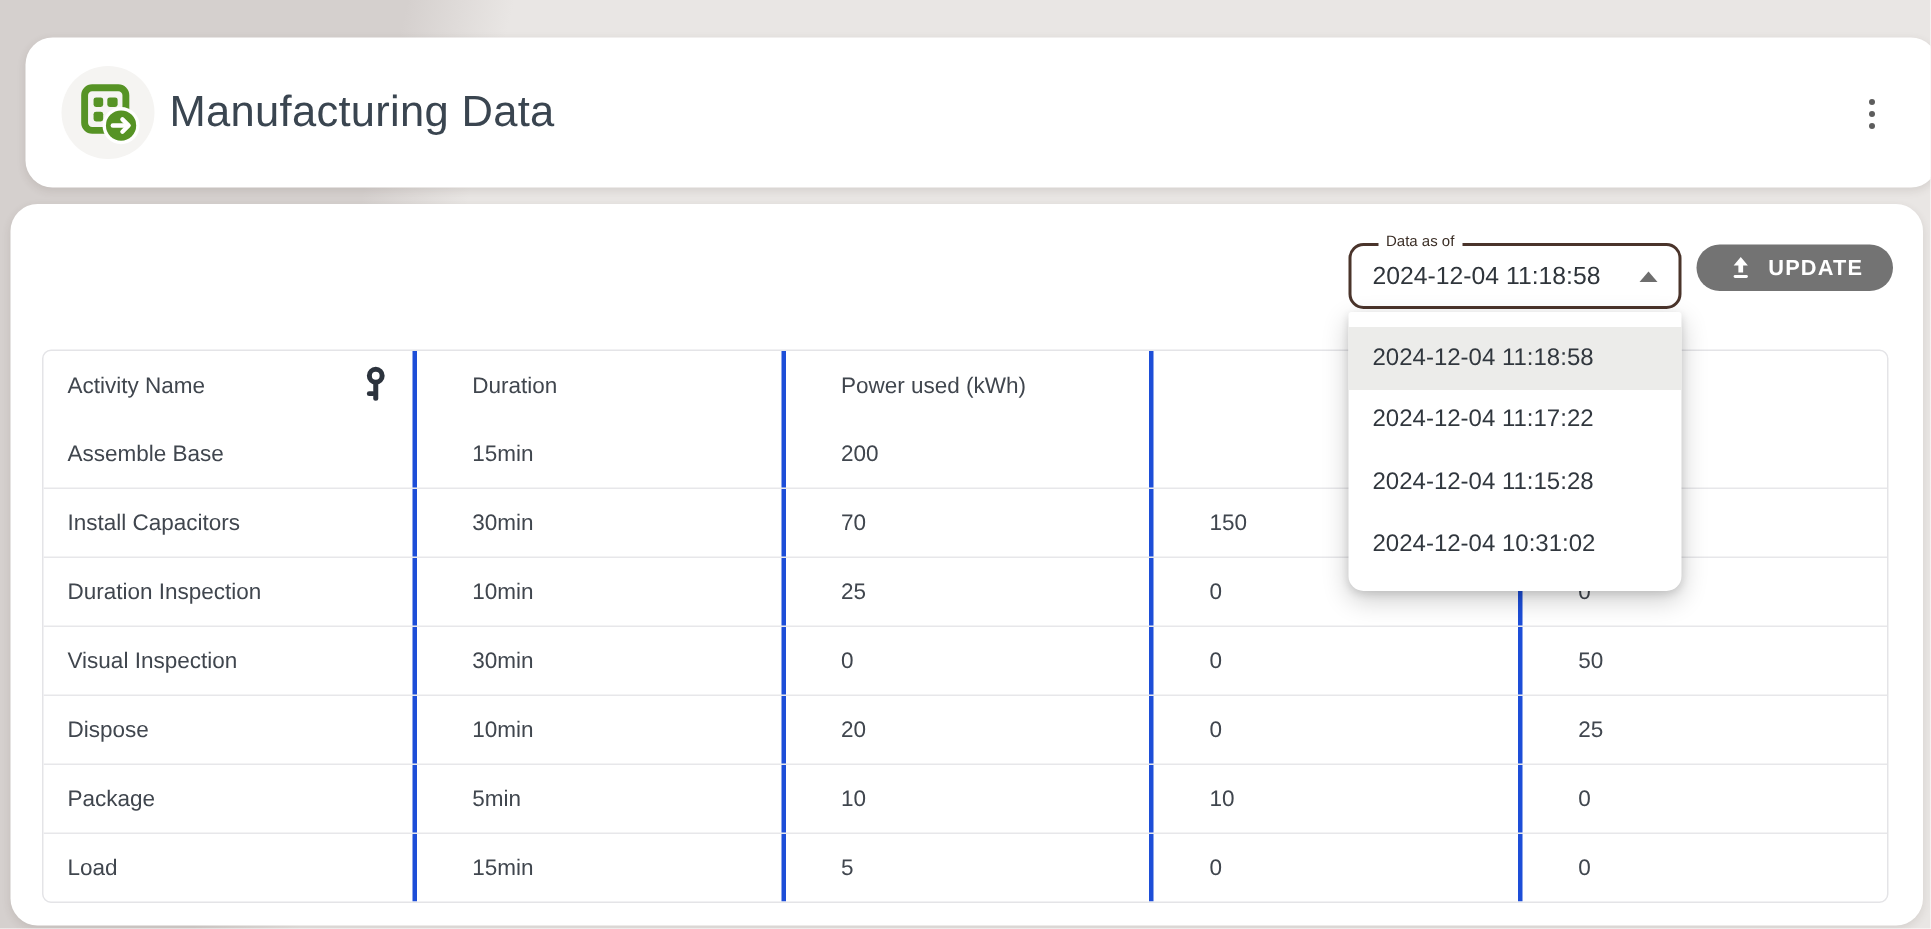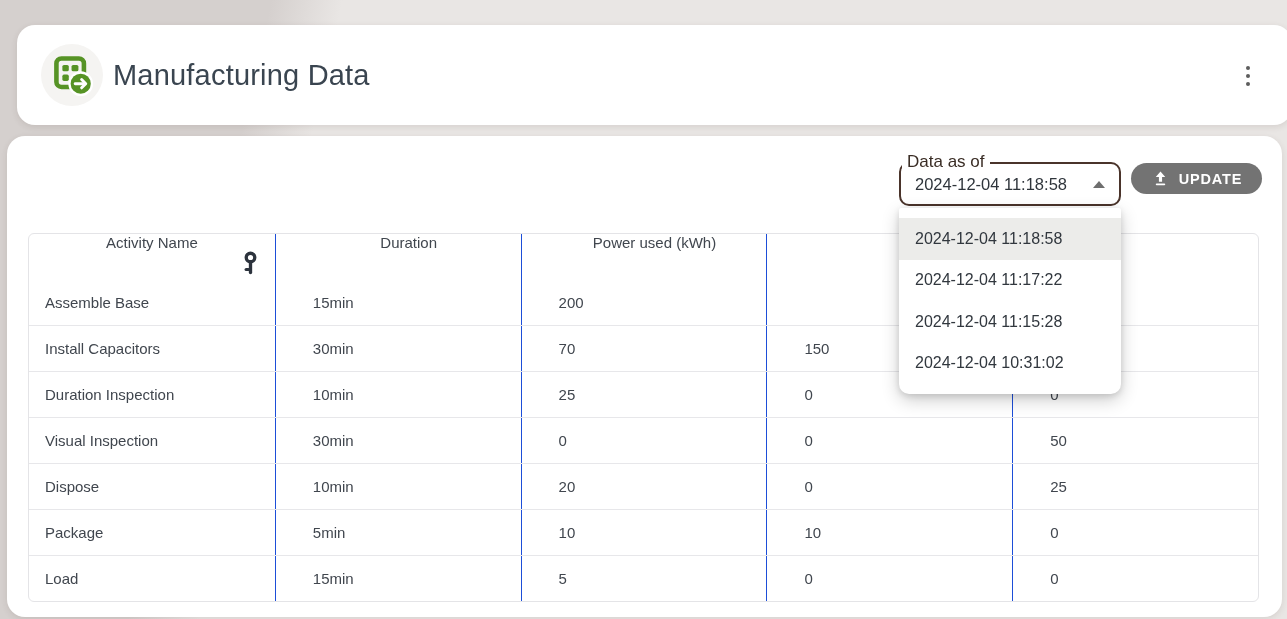--- a/index.html
+++ b/index.html
@@ -21,42 +21,42 @@
            flex-direction:column; align-items:center; justify-content:center; gap:3.5px; cursor:pointer; }
   .kebab i { width:4.5px; height:4.5px; border-radius:50%; background:#5d5d5d; }
 
   
   .main-card { left:7px; top:136px; width:1275px; height:481px; border-radius:18px; }
 
   
   .select { position:absolute; left:892px; top:26px; width:222px; height:44px;
             border:2px solid #4a342b; border-radius:10px; background:#fff;
             display:flex; align-items:center; padding:0 14px; cursor:pointer; }
-  .select-label { position:absolute; top:-9px; left:1px; background:#fff; padding:0 5px;
-                  font-size:17px; color:#3a2d25; line-height:14px; }
+  .select-label { position:absolute; top:-9px; left:18px; background:#fff; padding:0 5px;
+                  font-size:10px; color:#3a2d25; line-height:14px; }
   .select-value { font-size:16.5px; color:#2f353b; }
   .select-arrow { margin-left:auto; width:0; height:0;
                   border-left:6.5px solid transparent; border-right:6.5px solid transparent;
                   border-bottom:7.5px solid #6e6e6e; }
 
   
   .update-btn { position:absolute; left:1124px; top:27px; width:131px; height:31px; border:none;
                 border-radius:20.5px; background:#737373; color:#fff; display:flex; align-items:center;
                 justify-content:center; gap:9px; font-family:inherit; font-size:14.5px; font-weight:700;
                 letter-spacing:.8px; cursor:pointer; }
 
   
   .table { position:absolute; left:21px; top:97px; width:1231px;
            border:1px solid #e4e4e7; border-radius:6px; overflow:hidden; background:#fff; }
   .trow { display:grid; grid-template-columns:repeat(5,1fr); }
   .trow + .trow { border-top:1px solid #e7e7ea; }
   .tcell { height:45px; display:flex; align-items:center; padding:0 16px; font-size:15px; color:#40464e;
            white-space:nowrap; overflow:hidden; }
-  .thead .tcell { height:46px;flex-direction:column; }
-  .tcell + .tcell { border-left:1px solid #1d4ed8;padding-left:37px; }
+  .thead .tcell { height:46px; }
+  .tcell + .tcell { border-left:3px solid #1d4ed8;padding-left:37px; }
   .key-icon { margin-left:auto; display:flex; }
 
   
   .menu { position:absolute; left:892px; top:72px; width:222px; height:186px; background:#fff;
           border-radius:2px 2px 10px 10px; box-shadow:0 6px 18px rgba(0,0,0,.2), 0 2px 6px rgba(0,0,0,.12);
           padding-top:10px; z-index:5; }
   .menu-option { height:41.5px; display:flex; align-items:center; padding:0 16px;
                  font-size:16px; color:#31373e; cursor:pointer; }
   .menu-option.selected { background:#ececea; }
 </style>

